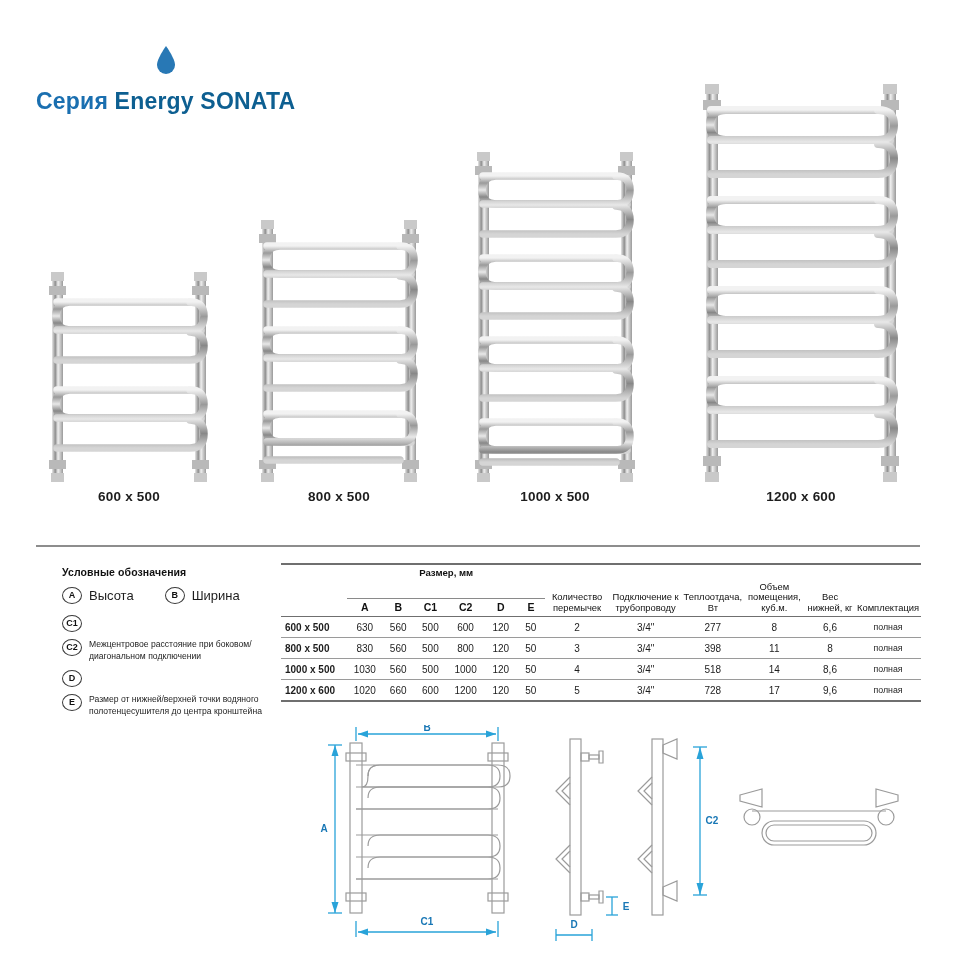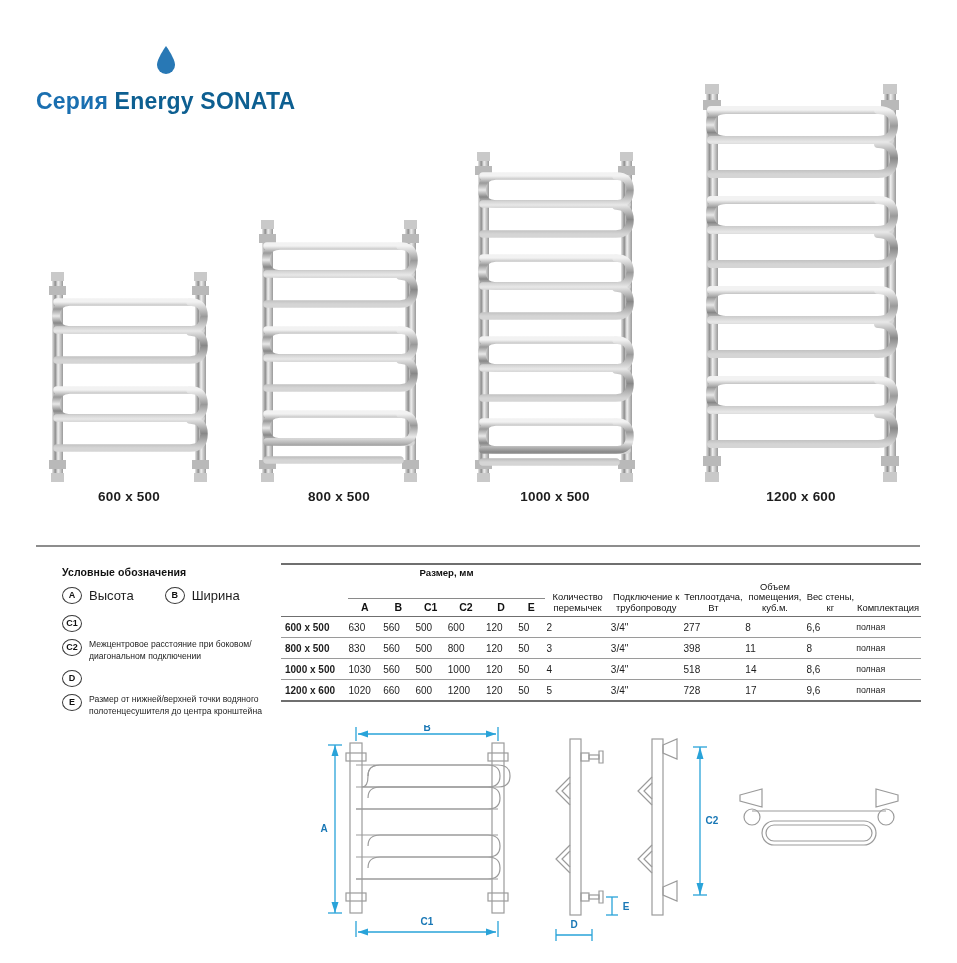--- a/index.html
+++ b/index.html
@@ -55,21 +55,21 @@
   thead th{
     font-weight:normal;color:#111;text-align:center;vertical-align:bottom;
     padding:2px 1px;line-height:1.15;font-size:9.4px;
   }
   .rule-top td,.rule-top th{border-top:2px solid #6f6f6f;}
   .grp-label{font-size:9.6px;font-weight:bold;padding-bottom:20px;}
   .grp-underline{border-bottom:1.2px solid #8a8a8a;}
   .sub th{font-size:10.5px;font-weight:bold;padding-bottom:3px;}
   thead .headrule th{border-bottom:1.8px solid #6f6f6f;height:0;padding:0;}
   tbody td{
-    padding:4.5px 1px;font-size:10px;color:#1d1d1d;
+    text-align:center;padding:4.5px 1px;font-size:10px;color:#1d1d1d;
     border-bottom:1.2px solid #9a9a9a;
   }
   tbody td.model{font-weight:bold;font-size:10px;text-align:left;padding-left:4px;white-space:nowrap;}
   tbody td.kit{font-size:8.8px;}
   tbody tr:last-child td{border-bottom:2px solid #6f6f6f;}
 
   
   .drawings{position:absolute;left:300px;top:725px;width:640px;height:235px;}
   .dim-label{fill:#1877b5;font-size:10px;font-weight:bold;font-family:"Liberation Sans",sans-serif;}
   .dim-line{stroke:#29a3d9;stroke-width:1.3;fill:none;}
@@ -266,21 +266,21 @@
           <col style="width:66px">
       </colgroup>
       <thead>
         <tr class="rule-top">
           <th></th>
           <th class="grp-label grp-underline" colspan="6">Размер, мм</th>
           <th rowspan="2">Количество перемычек</th>
           <th rowspan="2">Подключение к трубопроводу</th>
           <th rowspan="2">Теплоотдача, Вт</th>
           <th rowspan="2">Объем помещения, куб.м.</th>
-          <th rowspan="2">Вес стены, кг</th>
+          <th rowspan="2">Вес нижней, кг</th>
           <th rowspan="2">Комплектация</th>
         </tr>
         <tr class="sub">
           <th></th>
           <th>A</th>
           <th>B</th>
           <th>C1</th>
           <th>C2</th>
           <th>D</th>
           <th>E</th>

